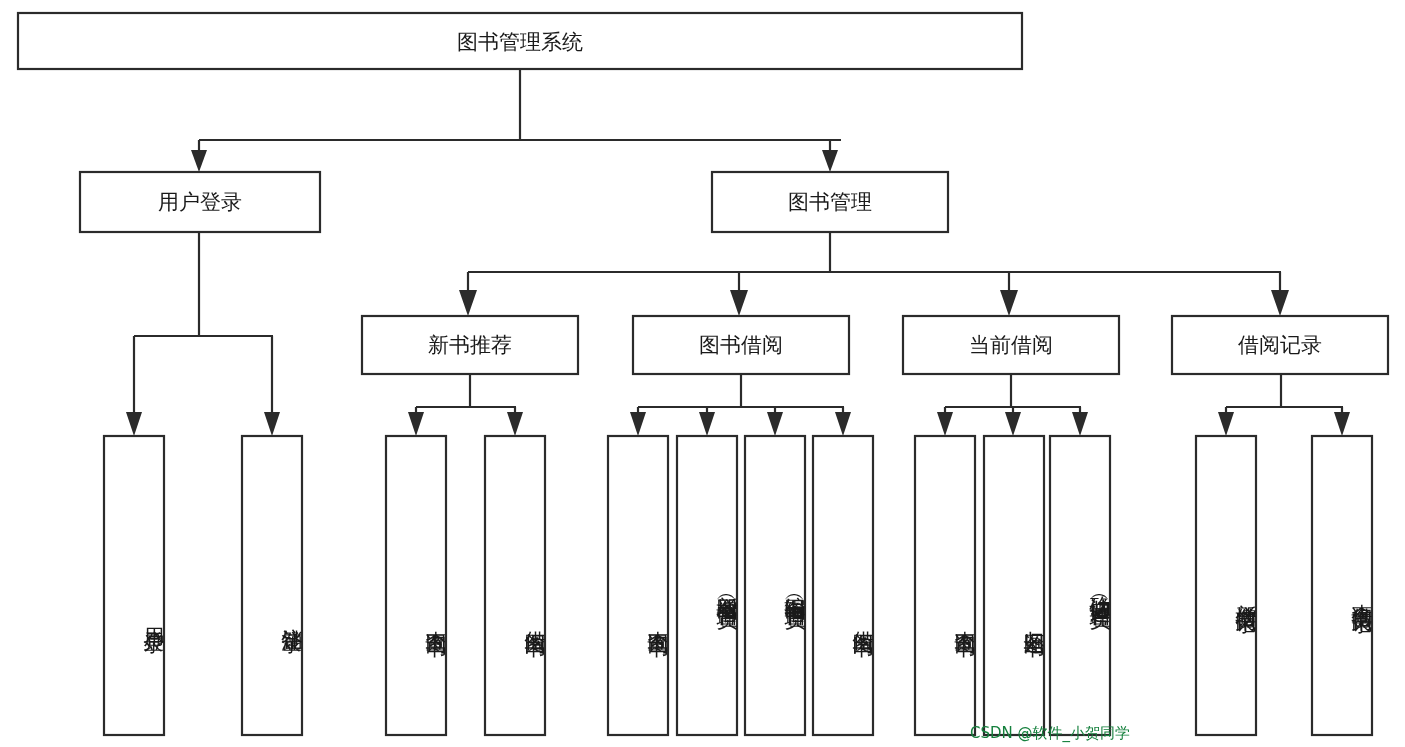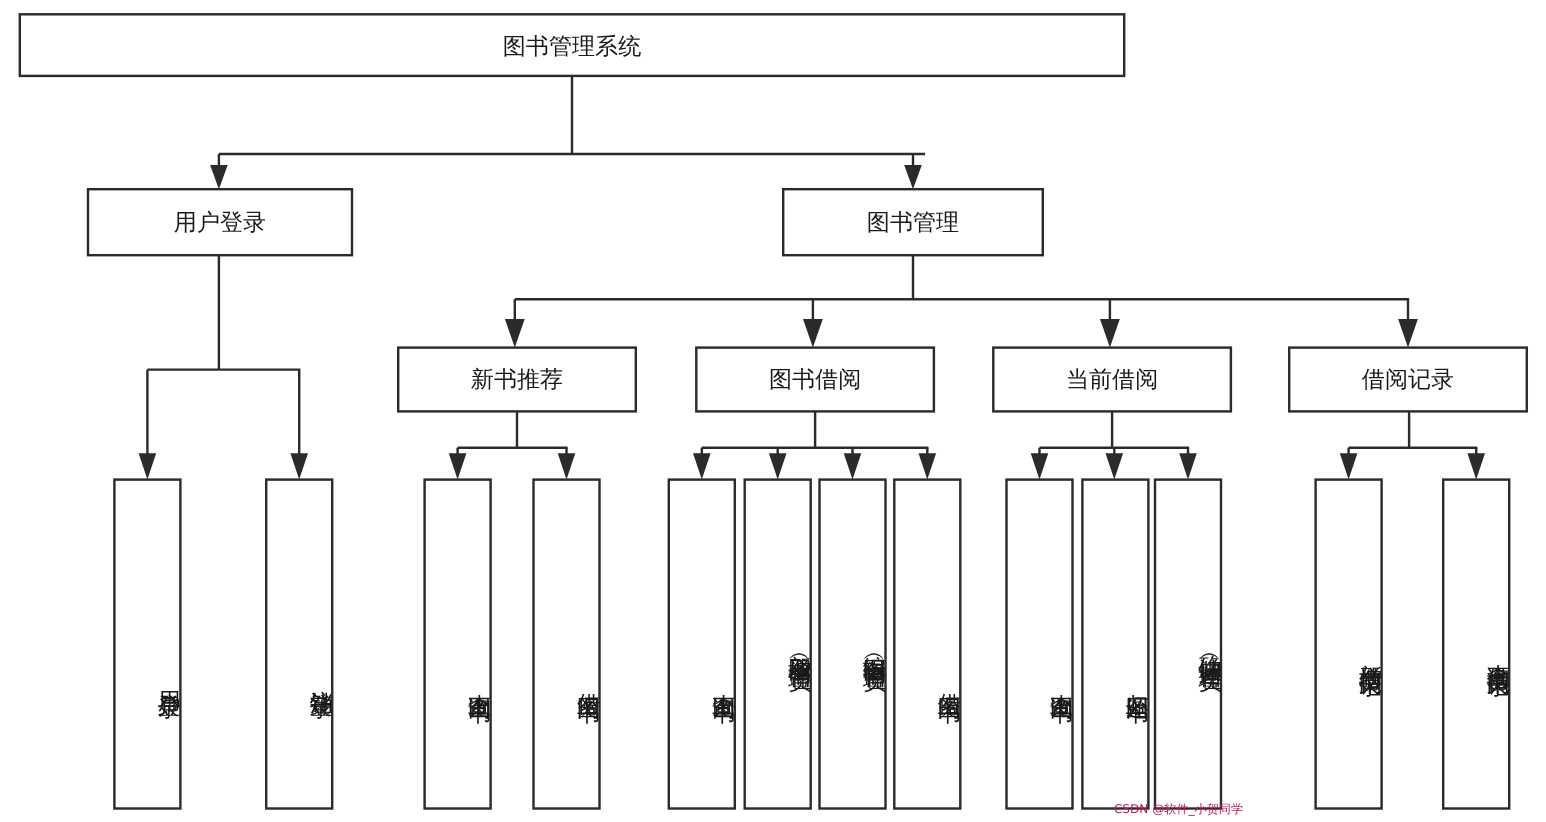--- a/index.html
+++ b/index.html
@@ -59,22 +59,22 @@
     font-size: 21px;
     color: #1a1a1a;
     line-height: 1;
     white-space: nowrap;
     pointer-events: none;
   }
   .watermark {
     position: absolute;
     right: 8px;
     bottom: 4px;
-    font-size: 11px;
-    color: #be185d;
+    font-size: 15px;
+    color: #15803d;
     font-family: "DejaVu Sans", "Liberation Sans", sans-serif;
     white-space: nowrap;
   }
 </style>
 </head>
 <body>
 
 <div id="diagram-root">
 
   <svg id="tree-svg" viewBox="0 0 1405 747" xmlns="http://www.w3.org/2000/svg">

